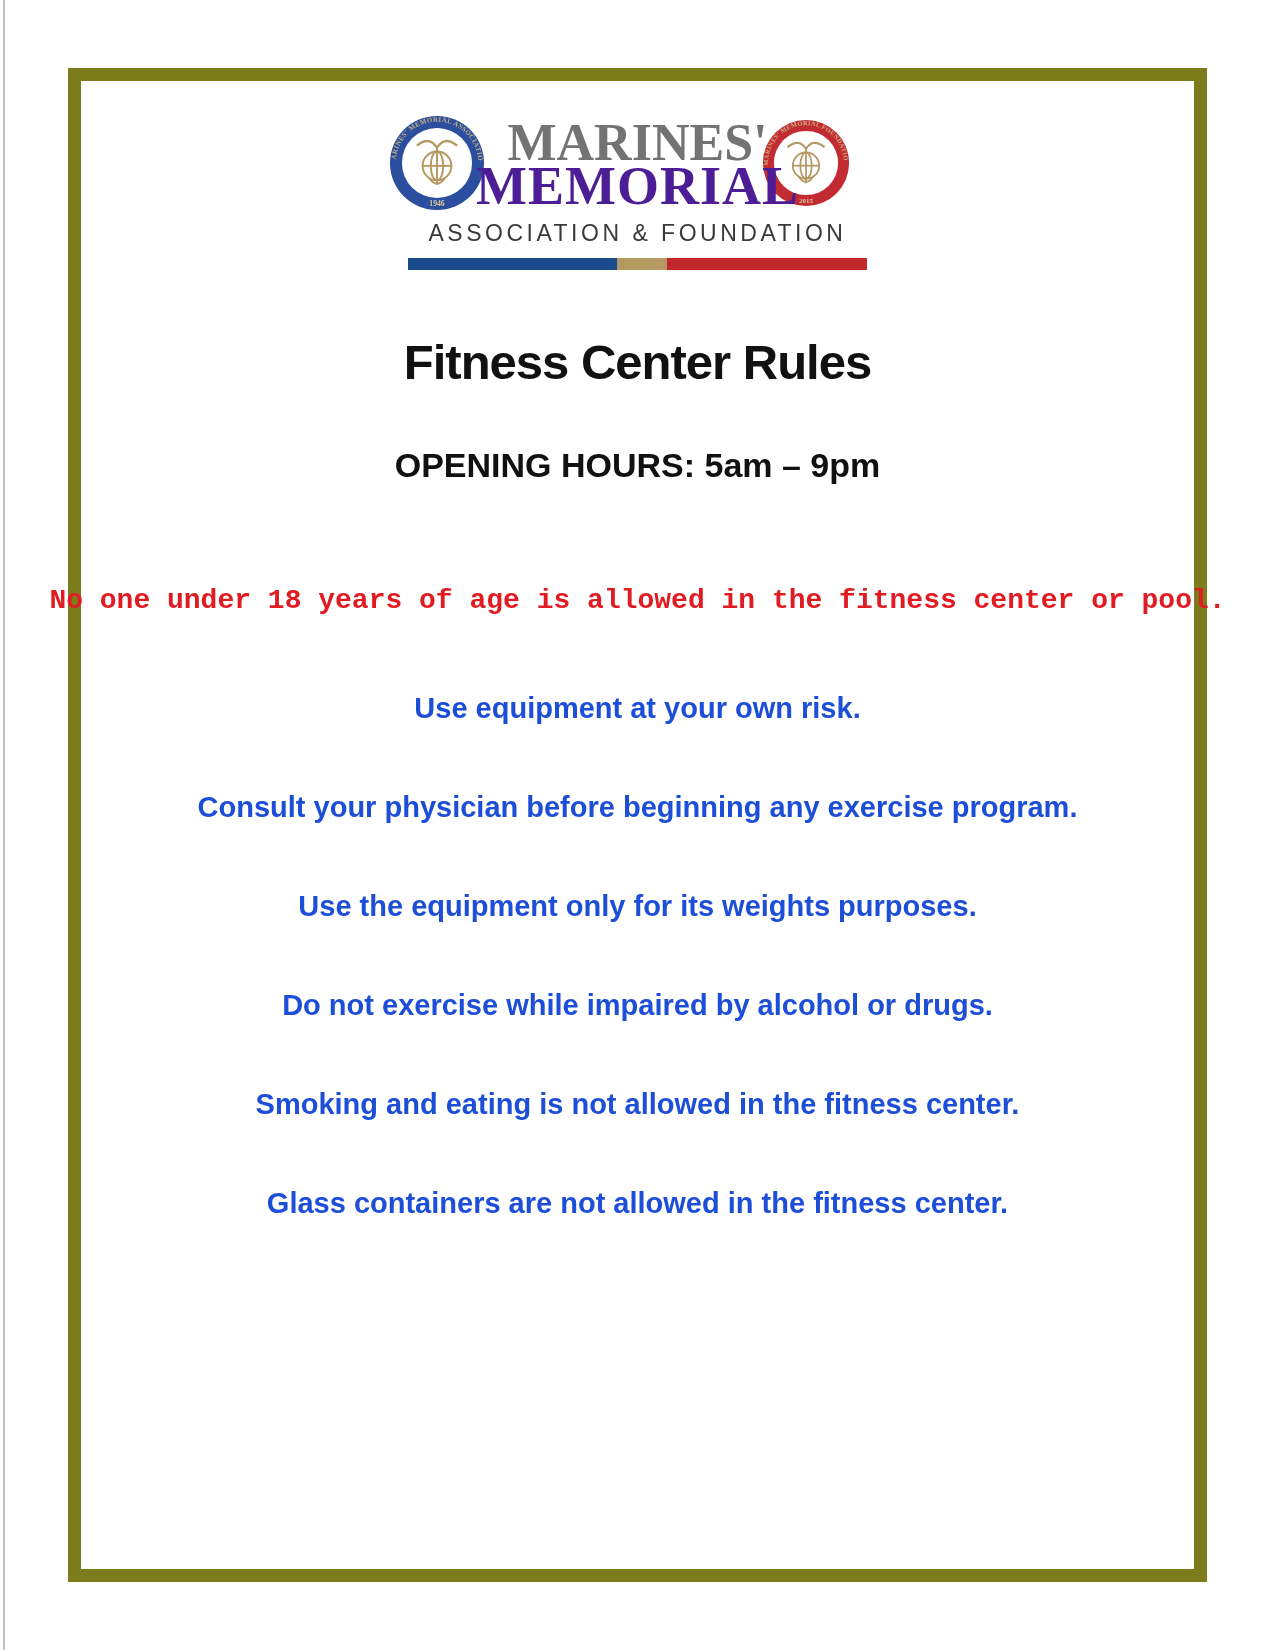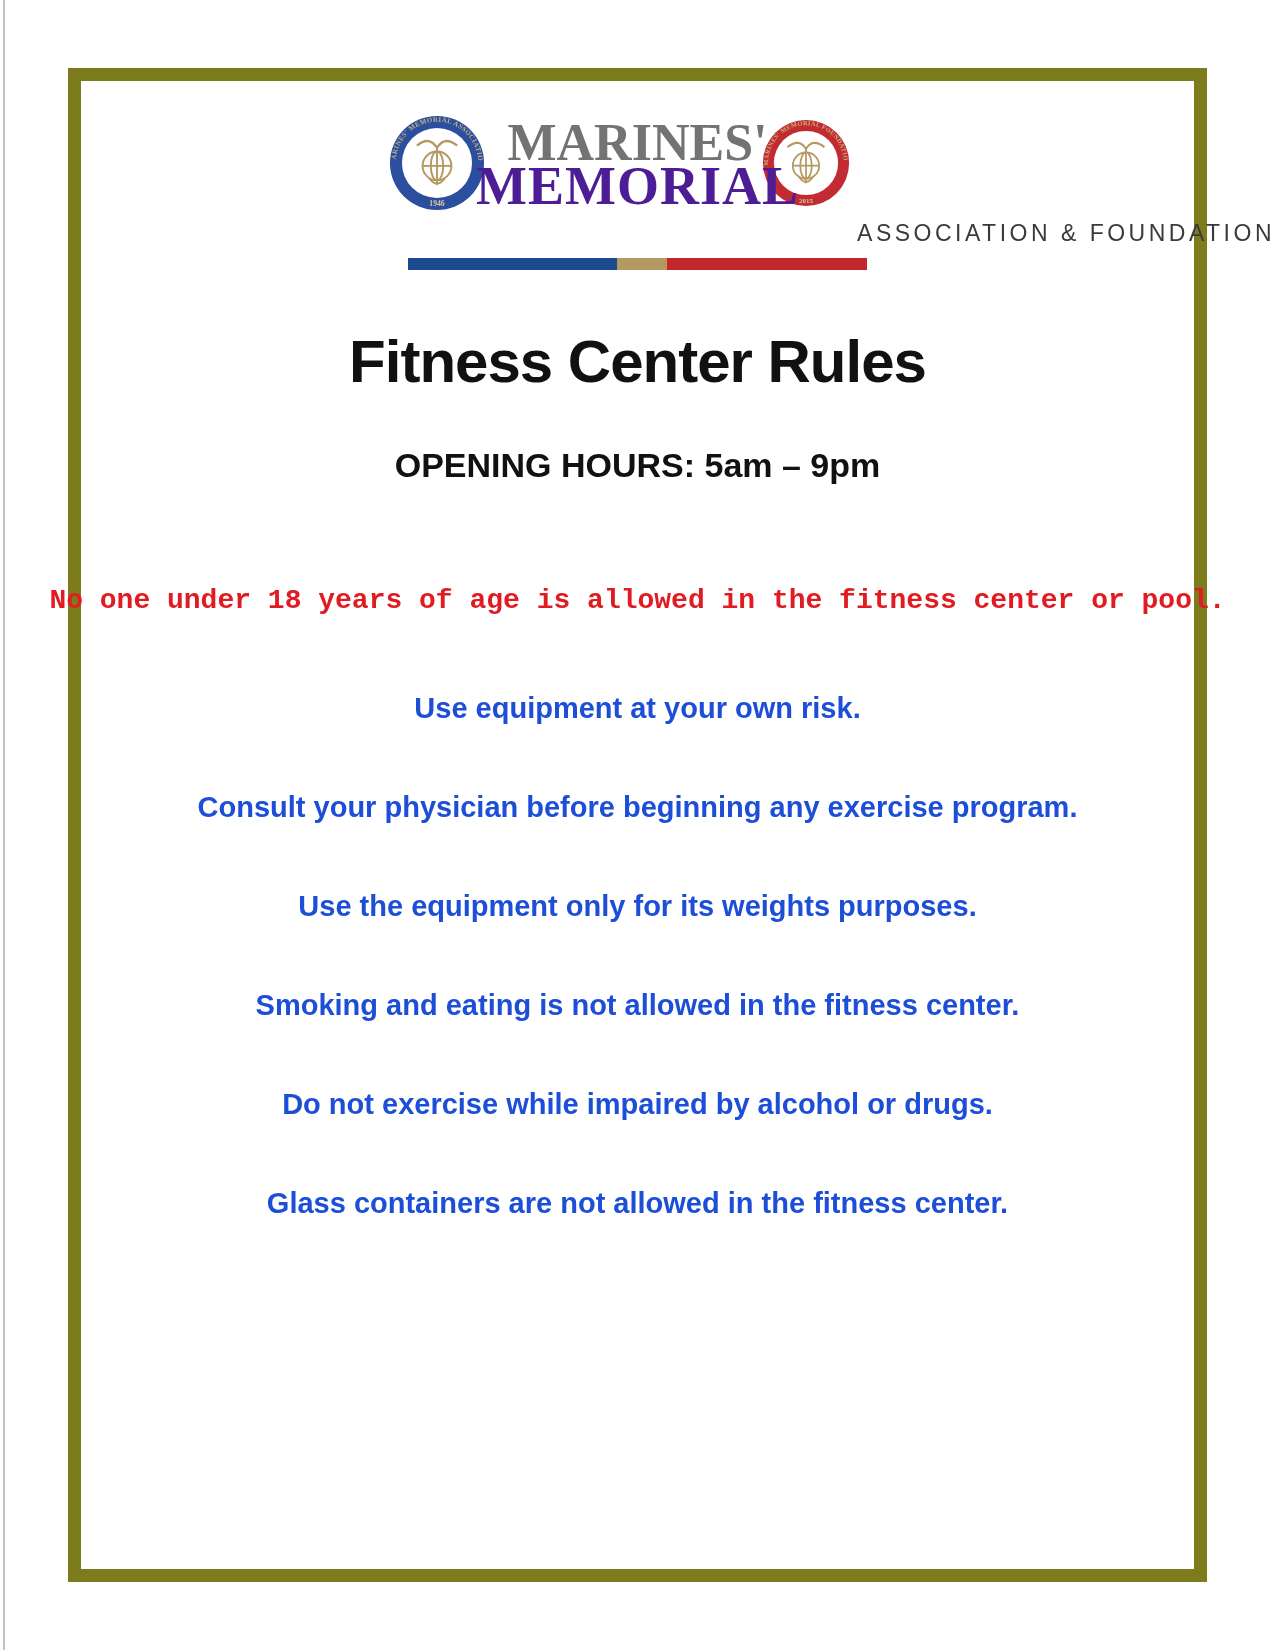--- a/index.html
+++ b/index.html
@@ -29,33 +29,33 @@
     font-family:"Liberation Serif", serif;font-weight:700;
     font-size:52px;letter-spacing:0px;color:#737373;
   }
   .wordmark2{
     top:158px;line-height:56px;
     font-family:"Liberation Serif", serif;font-weight:700;
     font-size:54px;letter-spacing:1px;color:#4c1d95;
   }
   .wordmark3{
     top:219px;line-height:28px;
-    font-size:23px;letter-spacing:3.5px;color:#3a3a3a;font-weight:400;text-align:right;
+    font-size:23px;letter-spacing:3.5px;color:#3a3a3a;font-weight:400;
   }
   .tricolor{
     position:absolute;left:408px;top:258px;width:459px;height:12px;
     display:flex;
   }
   .tricolor .seg-blue{width:45.5%;height:100%;}
   .tricolor .seg-tan{width:11%;height:100%;}
   .tricolor .seg-red{width:43.5%;height:100%;}
   
   .poster-title{
     top:322px;line-height:80px;
-    font-size:60px;font-weight:700;color:#111;letter-spacing:-1px;
+    font-size:49px;font-weight:700;color:#111;letter-spacing:-1px;
   }
   .hours{
     top:438px;line-height:40px;
     font-size:34px;font-weight:700;color:#111;margin-top:7px;
   }
   .warning{
     top:584px;line-height:34px;
     font-size:28px;font-weight:700;
   }
   
@@ -128,18 +128,18 @@
   <div class="abs poster-title">Fitness Center Rules</div>
 
   <div class="abs hours">OPENING HOURS: 5am – 9pm</div>
 
   <div class="abs warning" style="color: rgb(225, 27, 34); font-family: Liberation Mono, monospace;">No one under 18 years of age is allowed in the fitness center or pool.</div>
 
   <div class="rules">
     <div class="rule">Use equipment at your own risk.</div>
     <div class="rule">Consult your physician before beginning any exercise program.</div>
     <div class="rule">Use the equipment only for its weights purposes.</div>
+    <div class="rule">Do not exercise while impaired by alcohol or drugs.</div>
     <div class="rule">Smoking and eating is not allowed in the fitness center.</div>
-    <div class="rule">Do not exercise while impaired by alcohol or drugs.</div>
     <div class="rule">Glass containers are not allowed in the fitness center.</div>
   </div>
 
 </div>
 
 </body></html>

